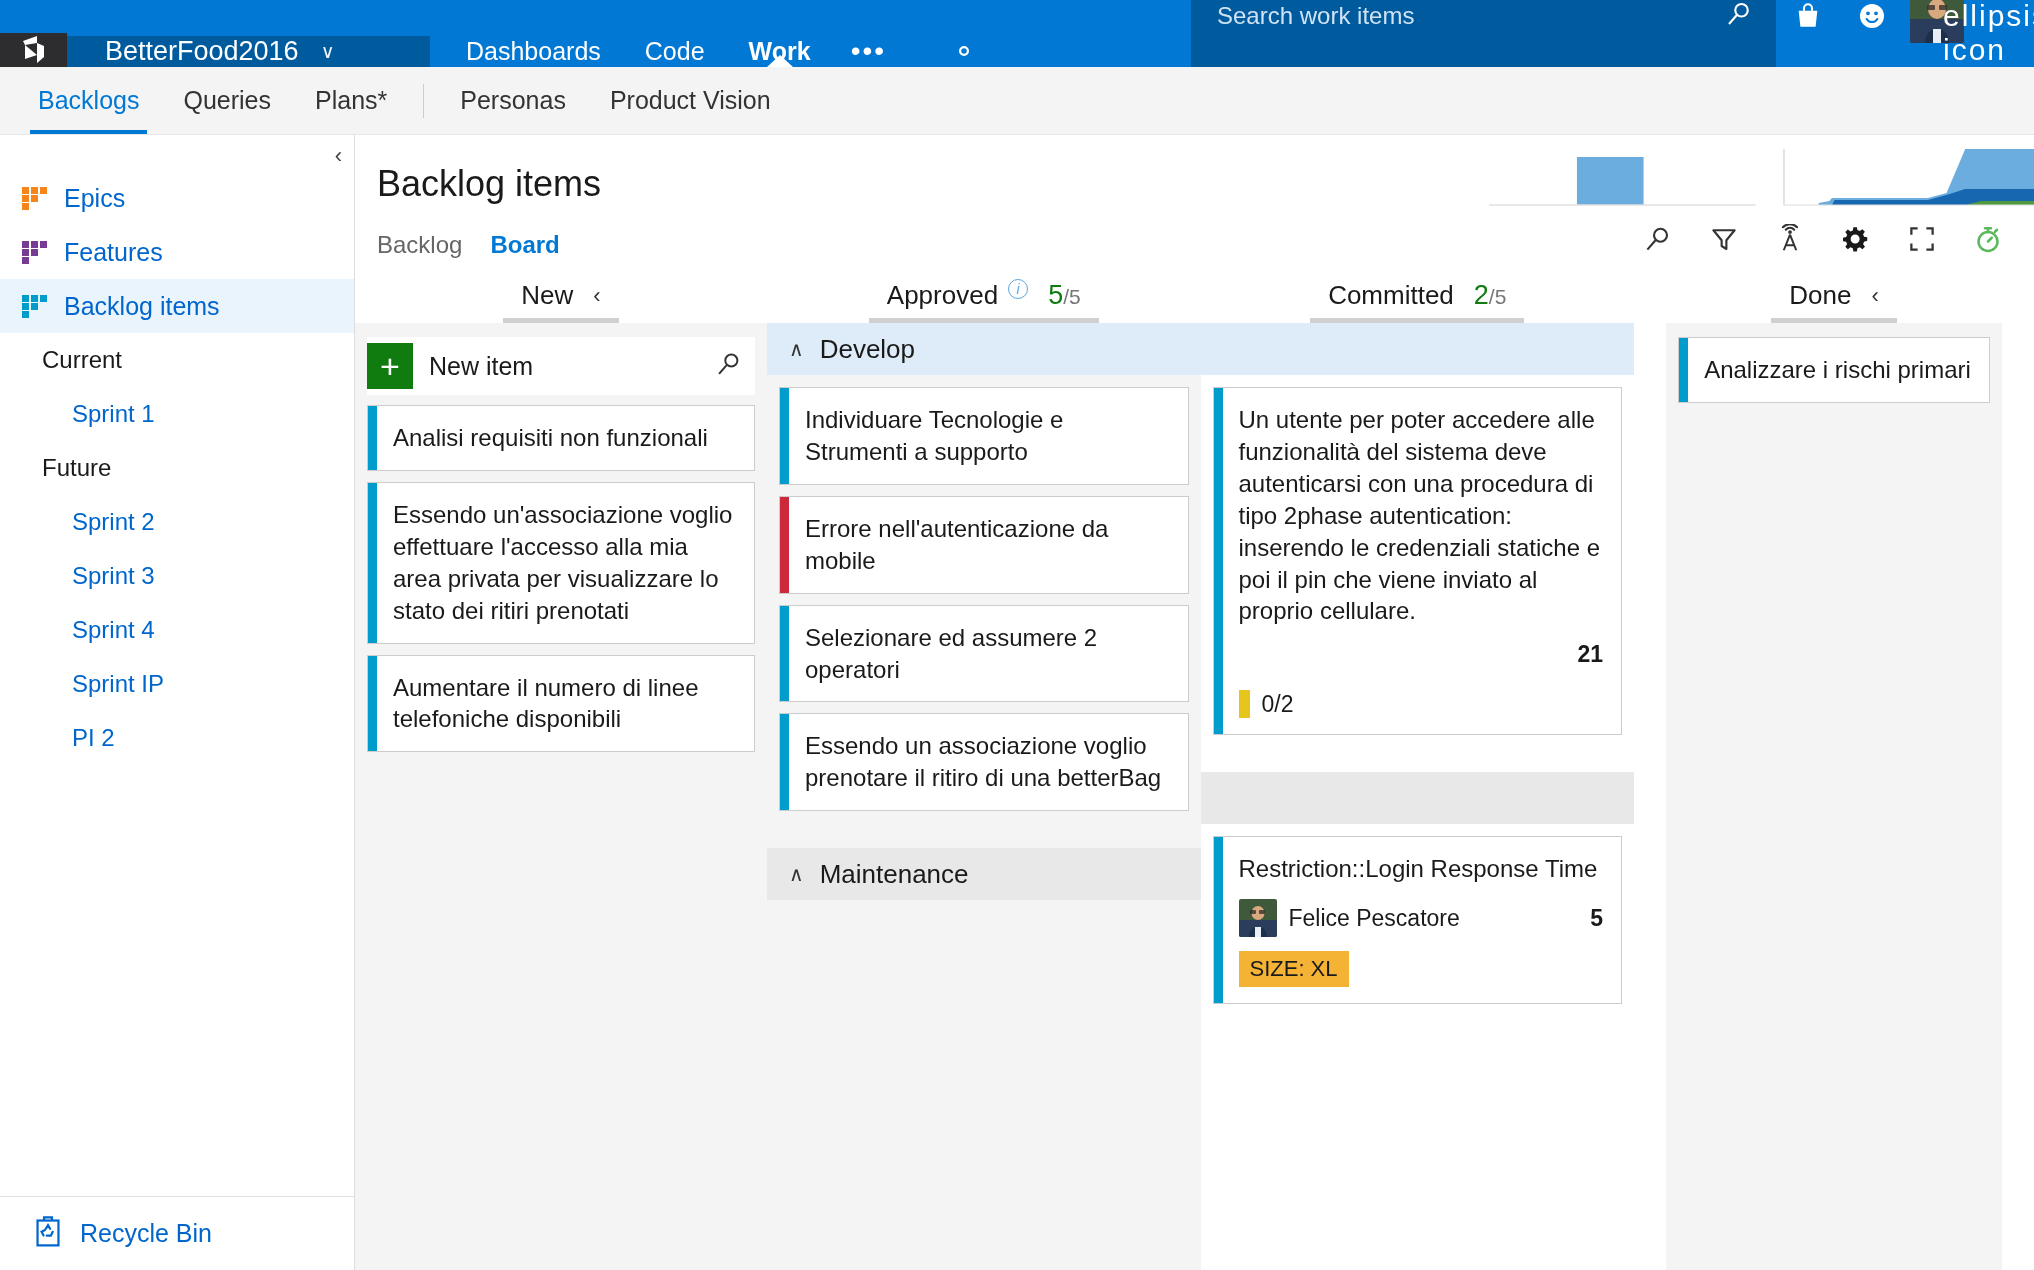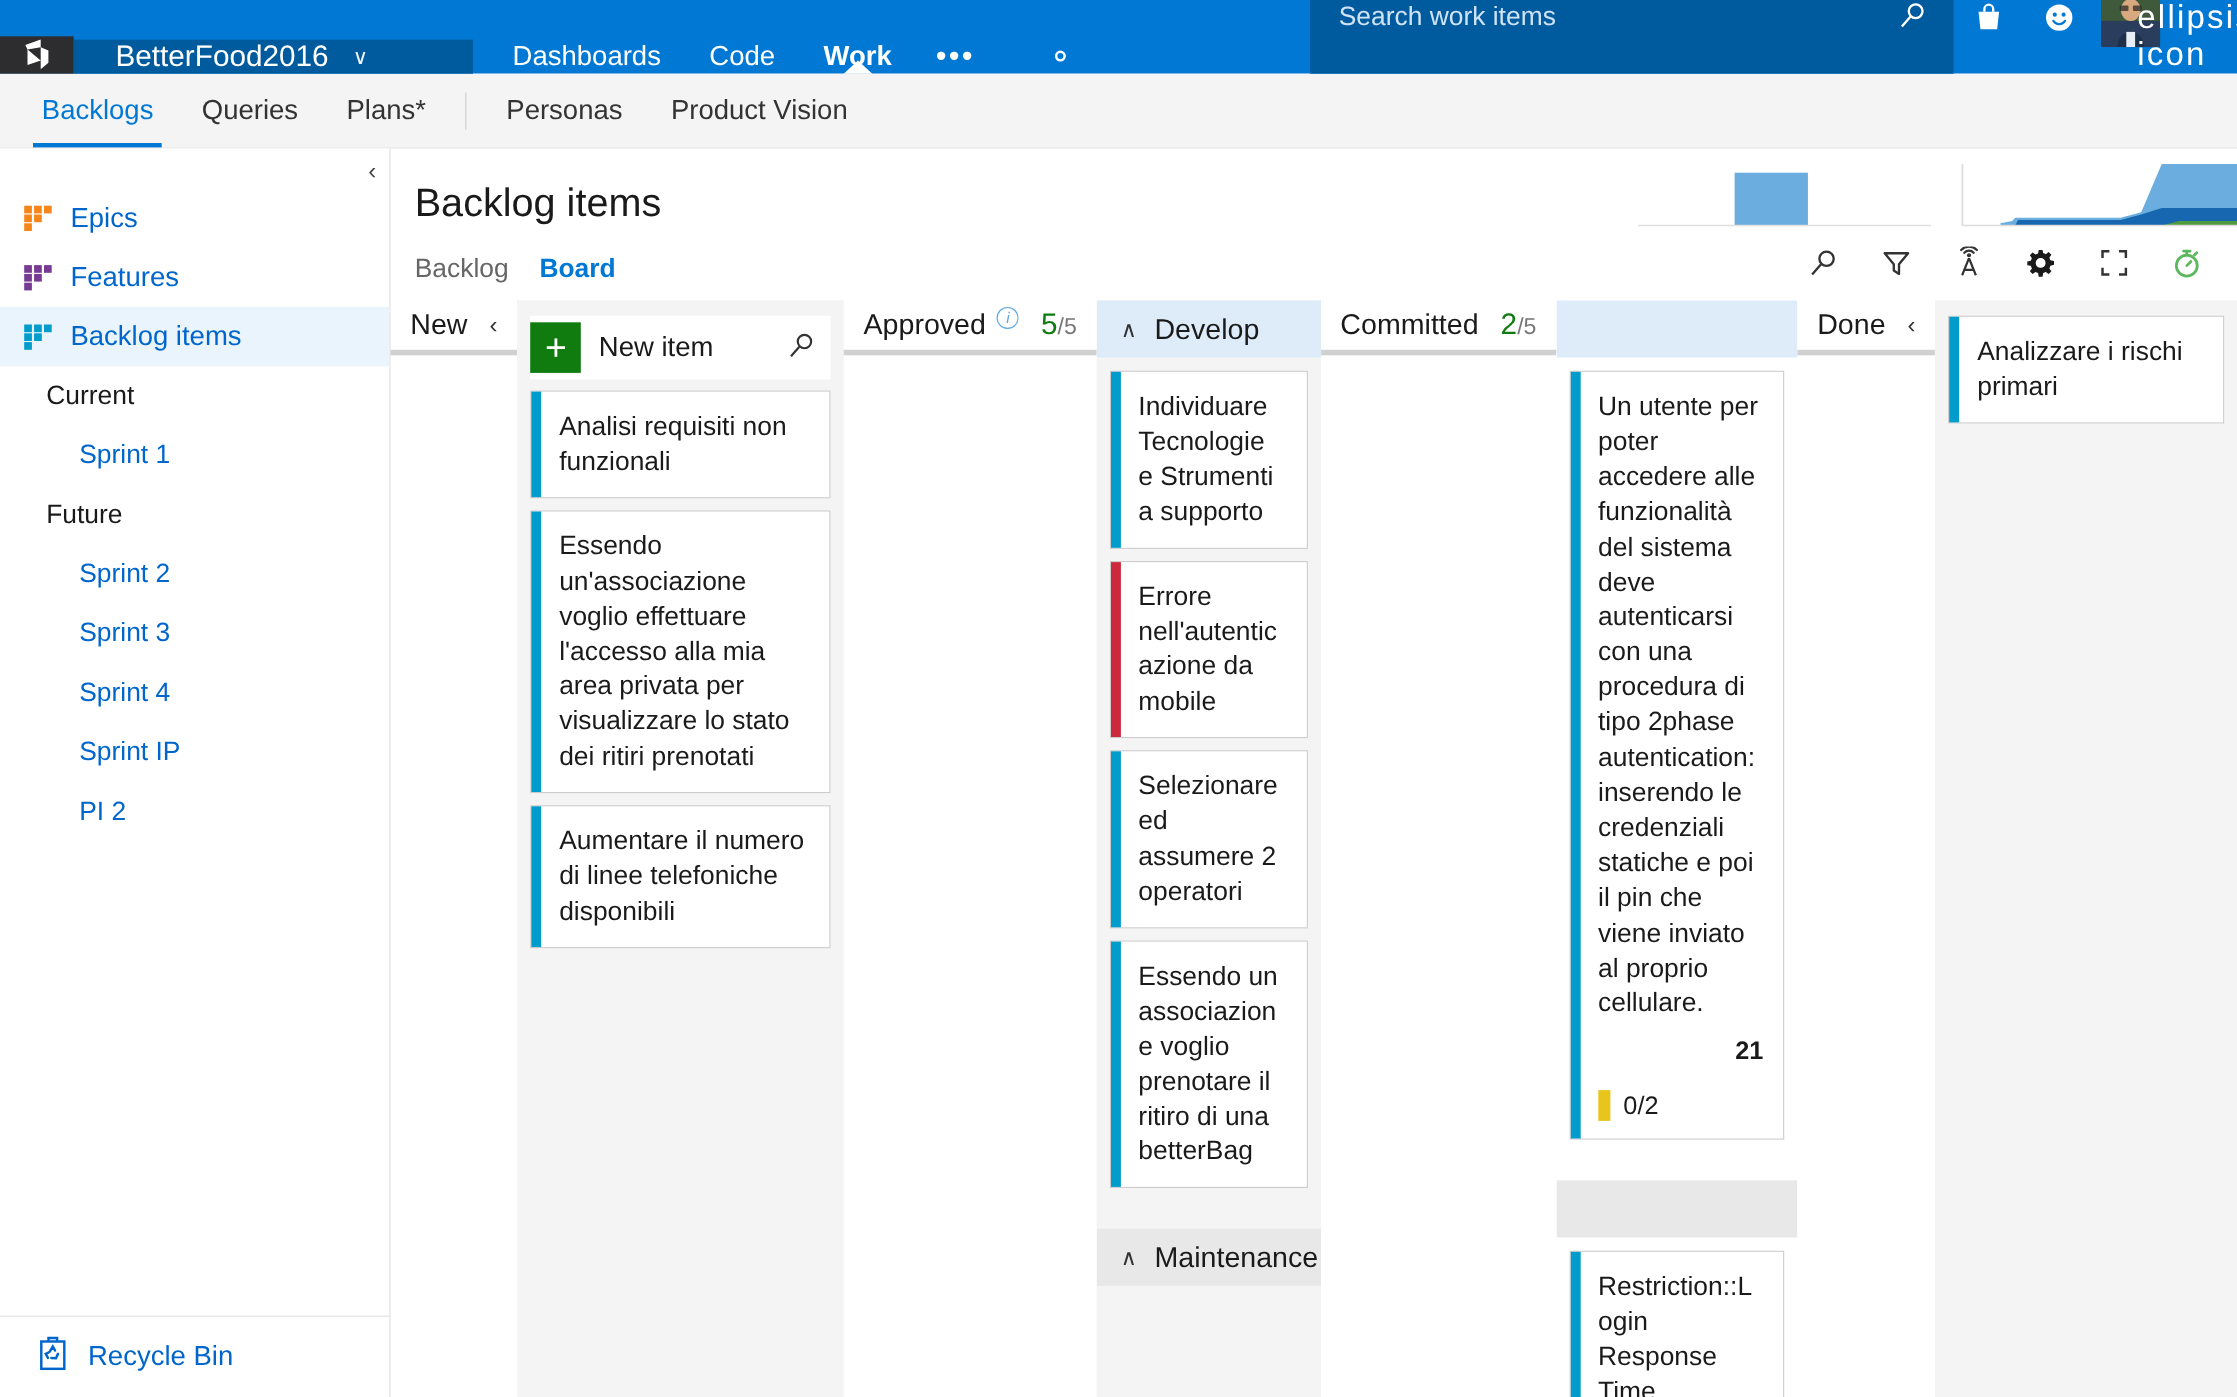--- a/index.html
+++ b/index.html
@@ -98,21 +98,21 @@
 
   
   .head-right { position: absolute; right: 0; top: 0; width: 545px; }
   .mini-charts { display: flex; gap: 12px; height: 72px; padding-top: 8px; }
   .mini-chart { flex: 1; position: relative; overflow: hidden; }
   .toolbar { display: flex; justify-content: flex-end; align-items: center; gap: 30px; padding: 14px 28px 0 0; }
   .tb-icon { display: flex; align-items: center; justify-content: center; width: 36px; height: 36px; }
 
   
   .board { flex: 1; display: flex; margin-top: 14px; min-height: 0; }
-  .col { display: flex; flex-direction: row; min-width: 0; }
+  .col { display: flex; flex-direction: column; min-width: 0; align-items: center; }
   .col-new { width: 412px; flex-shrink: 0; }
   .col-approved { flex: 1; }
   .col-committed { flex: 1; }
   .col-done { width: 400px; flex-shrink: 0; }
 
   .col-head {
     height: 50px; display: flex; align-items: center; padding: 0 18px;
     font-size: 26px; color: #1a1a1a; gap: 10px; border-bottom: 5px solid #d0d0d0;
   }
   .col-head .nm { white-space: nowrap; }

